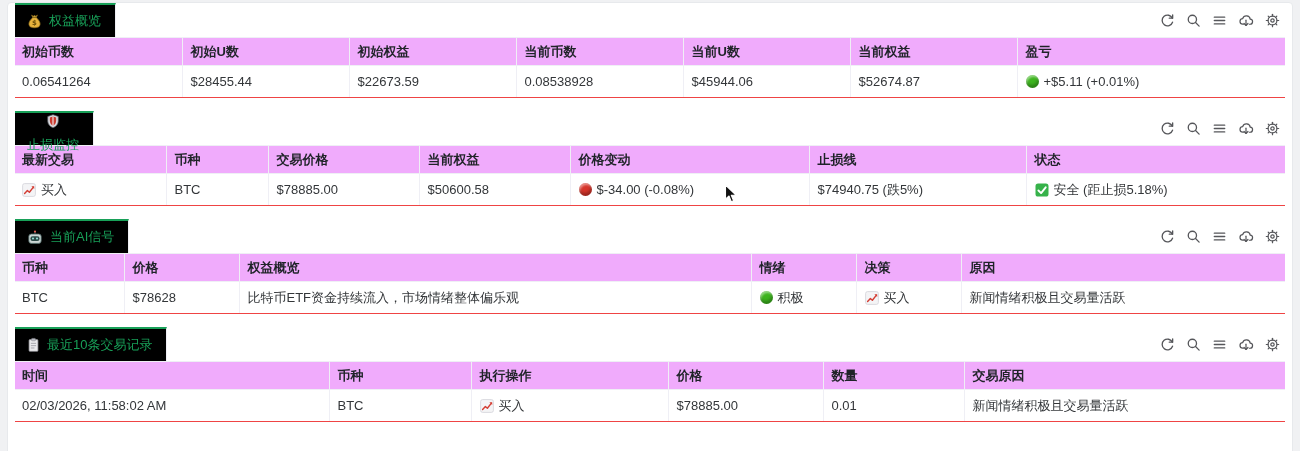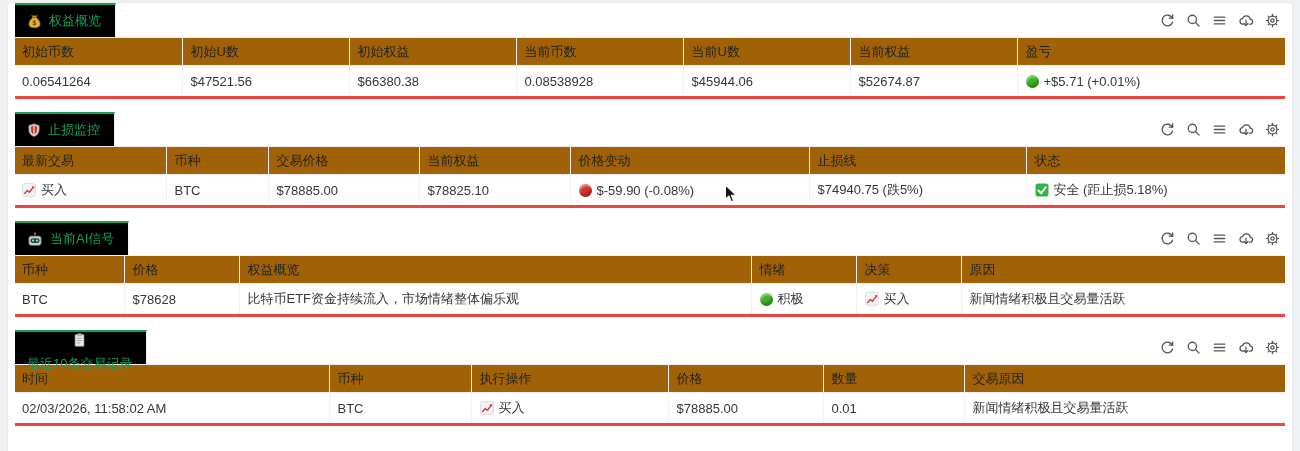--- a/index.html
+++ b/index.html
@@ -24,27 +24,27 @@
   .panel + .panel { margin-top:13px; }
   .tab-row { display:flex; align-items:stretch; height:34px; }
   .tab { display:flex; align-items:center; gap:7px; padding:0 14px 0 12px;
     background:#000000; border-top:2px solid #18a058; border-right:1px solid #efeff5;
     cursor:pointer; }
   .tab-label { font-size:13px; font-weight:500; color:#18a058; white-space:nowrap; }
   .tab-icon svg { display:block; }
   .toolbar { margin-left:auto; display:flex; align-items:center; gap:11px; padding-right:5px; }
 
   table { width:100%; border-collapse:collapse; table-layout:fixed; font-size:13px; }
-  thead th { height:28px; background:#a16207; text-align:left; font-weight:400;
+  thead th { height:28px; background:#f0abfc; text-align:left; font-weight:700;
     color:#1f2328; padding:0 8px 0 8px; border-top:1px solid #efeff5;
     border-bottom:1px solid #efeff5; border-right:1px solid #efeff5; white-space:nowrap;
     overflow:hidden; }
   thead th:first-child, tbody td:first-child { padding-left:7px; }
   thead th:last-child, tbody td:last-child { border-right:none;margin-top:23px; }
-  tbody td { height:32px; padding:0 8px; color:#333639; border-bottom:3px solid #ef4444;
+  tbody td { height:32px; padding:0 8px; color:#333639; border-bottom:1px solid #ef4444;
     border-right:1px solid #efeff5; white-space:nowrap; overflow:hidden; }
   .cell-flex { display:flex; align-items:center; gap:5px; }
   .dot { width:13px; height:13px; border-radius:50%; flex:0 0 auto;
     box-shadow: inset -1px -3px 3px rgba(0,0,0,.28), inset 1px 2px 2px rgba(255,255,255,.45); }
   .mini-icon svg { display:block; }
 
   
   .cursor { position:absolute; left:724px; top:184px; pointer-events:none; z-index:50; }
 </style>
 </head>
@@ -187,39 +187,39 @@
         <th>初始权益</th>
         <th>当前币数</th>
         <th>当前U数</th>
         <th>当前权益</th>
         <th>盈亏</th>
       </tr>
         </thead>
       <tbody>
           <tr>
         <td>0.06541264</td>
-        <td>$47521.56</td>
-        <td>$66380.38</td>
+        <td>$28455.44</td>
+        <td>$22673.59</td>
         <td>0.08538928</td>
         <td>$45944.06</td>
         <td>$52674.87</td>
         <td>
               <span class="cell-flex">
           <span class="dot" style="background: rgb(61, 180, 30);"></span>
-          <span>+$5.71 (+0.01%)</span>
+          <span>+$5.11 (+0.01%)</span>
         </span>
             </td>
       </tr>
         </tbody>
     </table>
   </section>
 
   <section class="panel">
     <div class="tab-row">
-      <div class="tab" style="border-top-color: rgb(24, 160, 88);">
+      <div class="tab" style="border-top-color: rgb(24, 160, 88); flex-direction: column;">
         <span class="tab-icon">
           <svg width="14" height="16" viewBox="0 0 16 16">
               <use href="#i-shield"></use>
             </svg>
         </span>
         <span class="tab-label" style="color: rgb(24, 160, 88);">止损监控</span>
       </div>
       <div class="toolbar">
         <button class="tool">
             <svg width="15" height="15" viewBox="0 0 16 16">
@@ -276,25 +276,25 @@
           <span class="mini-icon">
                   <svg width="14" height="14" viewBox="0 0 14 14">
                     <use href="#i-chartup"></use>
                   </svg>
                 </span>
           <span>买入</span>
         </span>
             </td>
         <td>BTC</td>
         <td>$78885.00</td>
-        <td>$78825.10</td>
+        <td>$50600.58</td>
         <td>
               <span class="cell-flex">
           <span class="dot" style="background: rgb(214, 53, 43);"></span>
-          <span>$-59.90 (-0.08%)</span>
+          <span>$-34.00 (-0.08%)</span>
         </span>
             </td>
         <td>$74940.75 (跌5%)</td>
         <td>
               <span class="cell-flex">
           <span class="mini-icon">
                   <svg width="14" height="14" viewBox="0 0 14 14">
                     <use href="#i-check"></use>
                   </svg>
                 </span>
@@ -385,21 +385,21 @@
         </span>
             </td>
         <td>新闻情绪积极且交易量活跃</td>
       </tr>
         </tbody>
     </table>
   </section>
 
   <section class="panel">
     <div class="tab-row">
-      <div class="tab" style="border-top-color: rgb(24, 160, 88); flex-direction: column;">
+      <div class="tab" style="border-top-color: rgb(24, 160, 88);">
         <span class="tab-icon">
           <svg width="13" height="16" viewBox="0 0 14 16">
               <use href="#i-clipboard"></use>
             </svg>
         </span>
         <span class="tab-label" style="color: rgb(24, 160, 88);">最近10条交易记录</span>
       </div>
       <div class="toolbar">
         <button class="tool">
             <svg width="15" height="15" viewBox="0 0 16 16">

